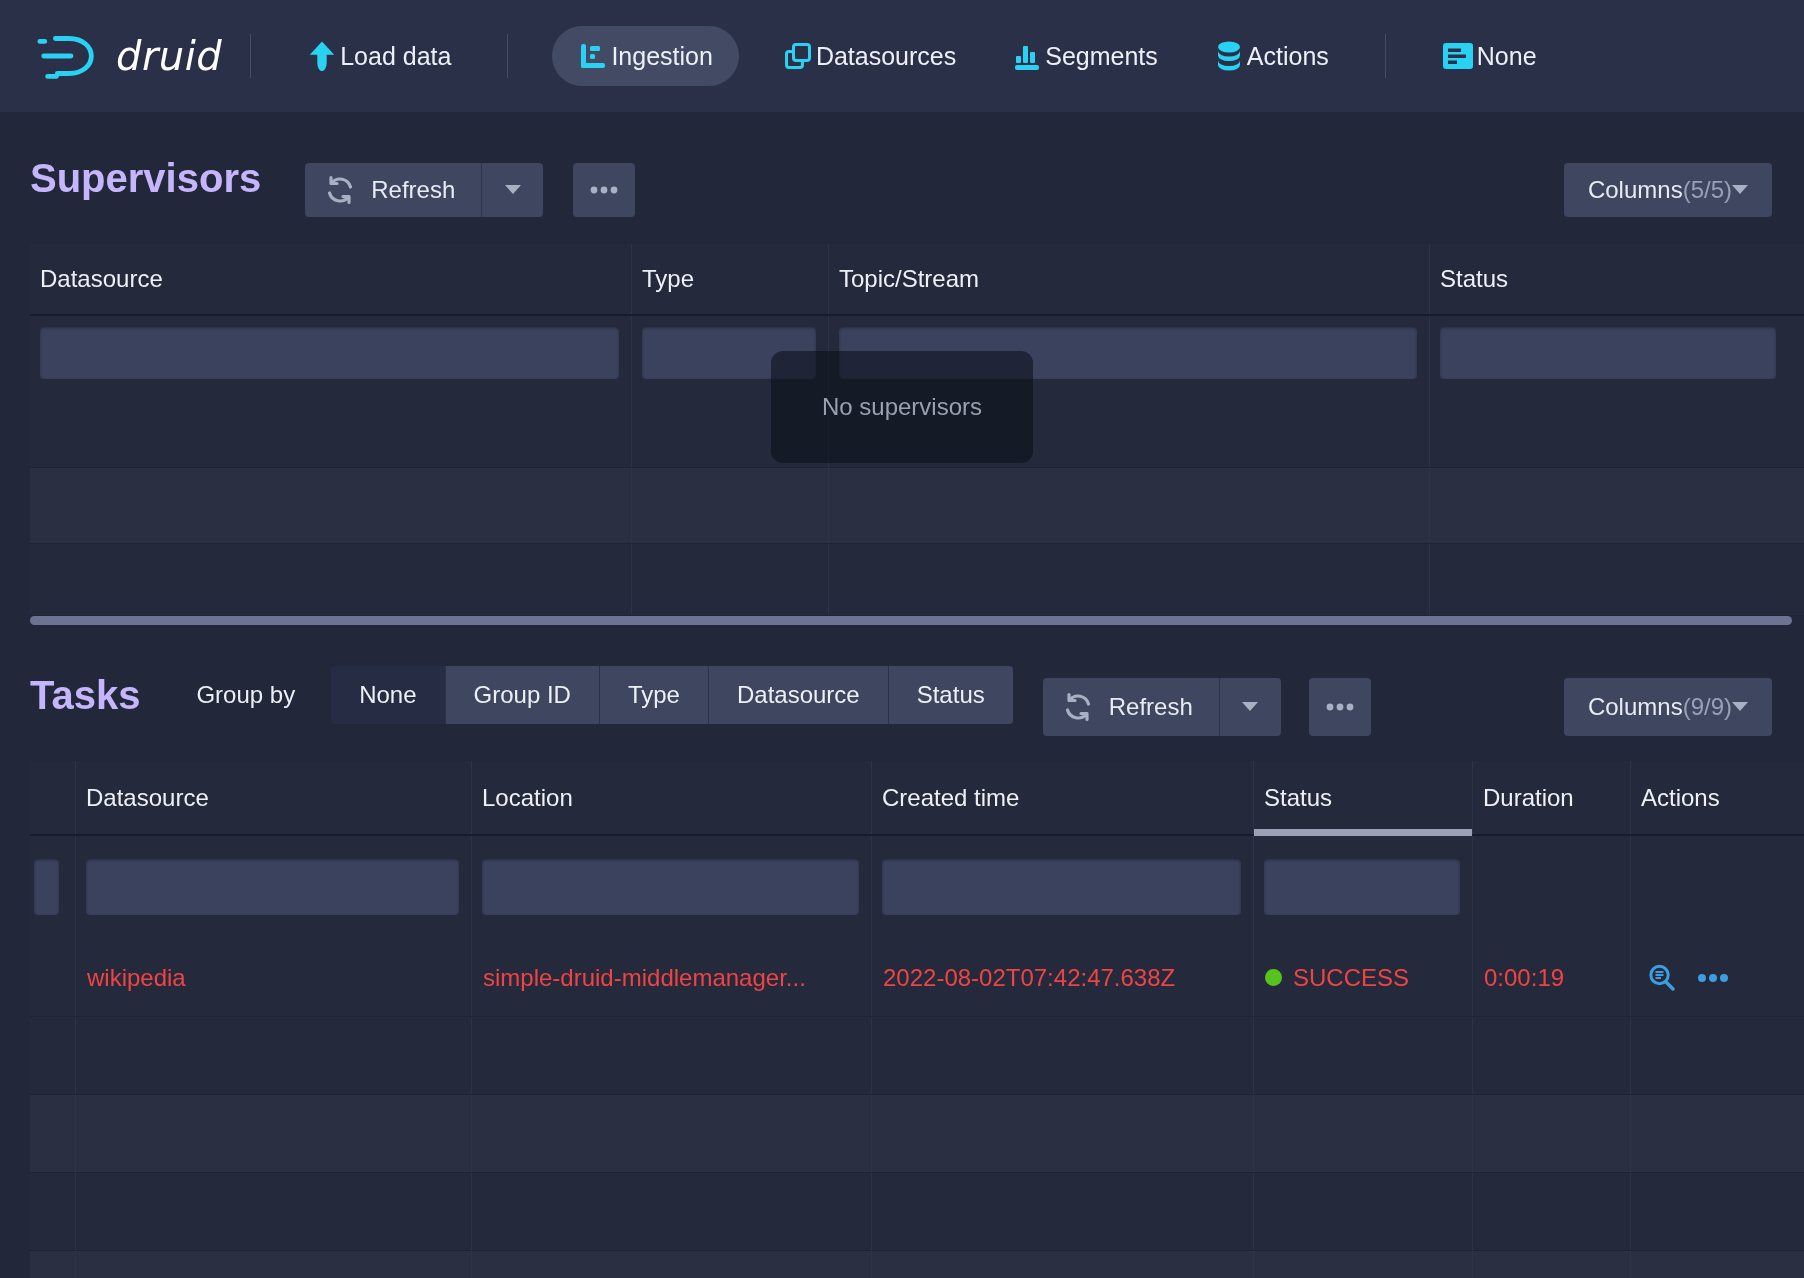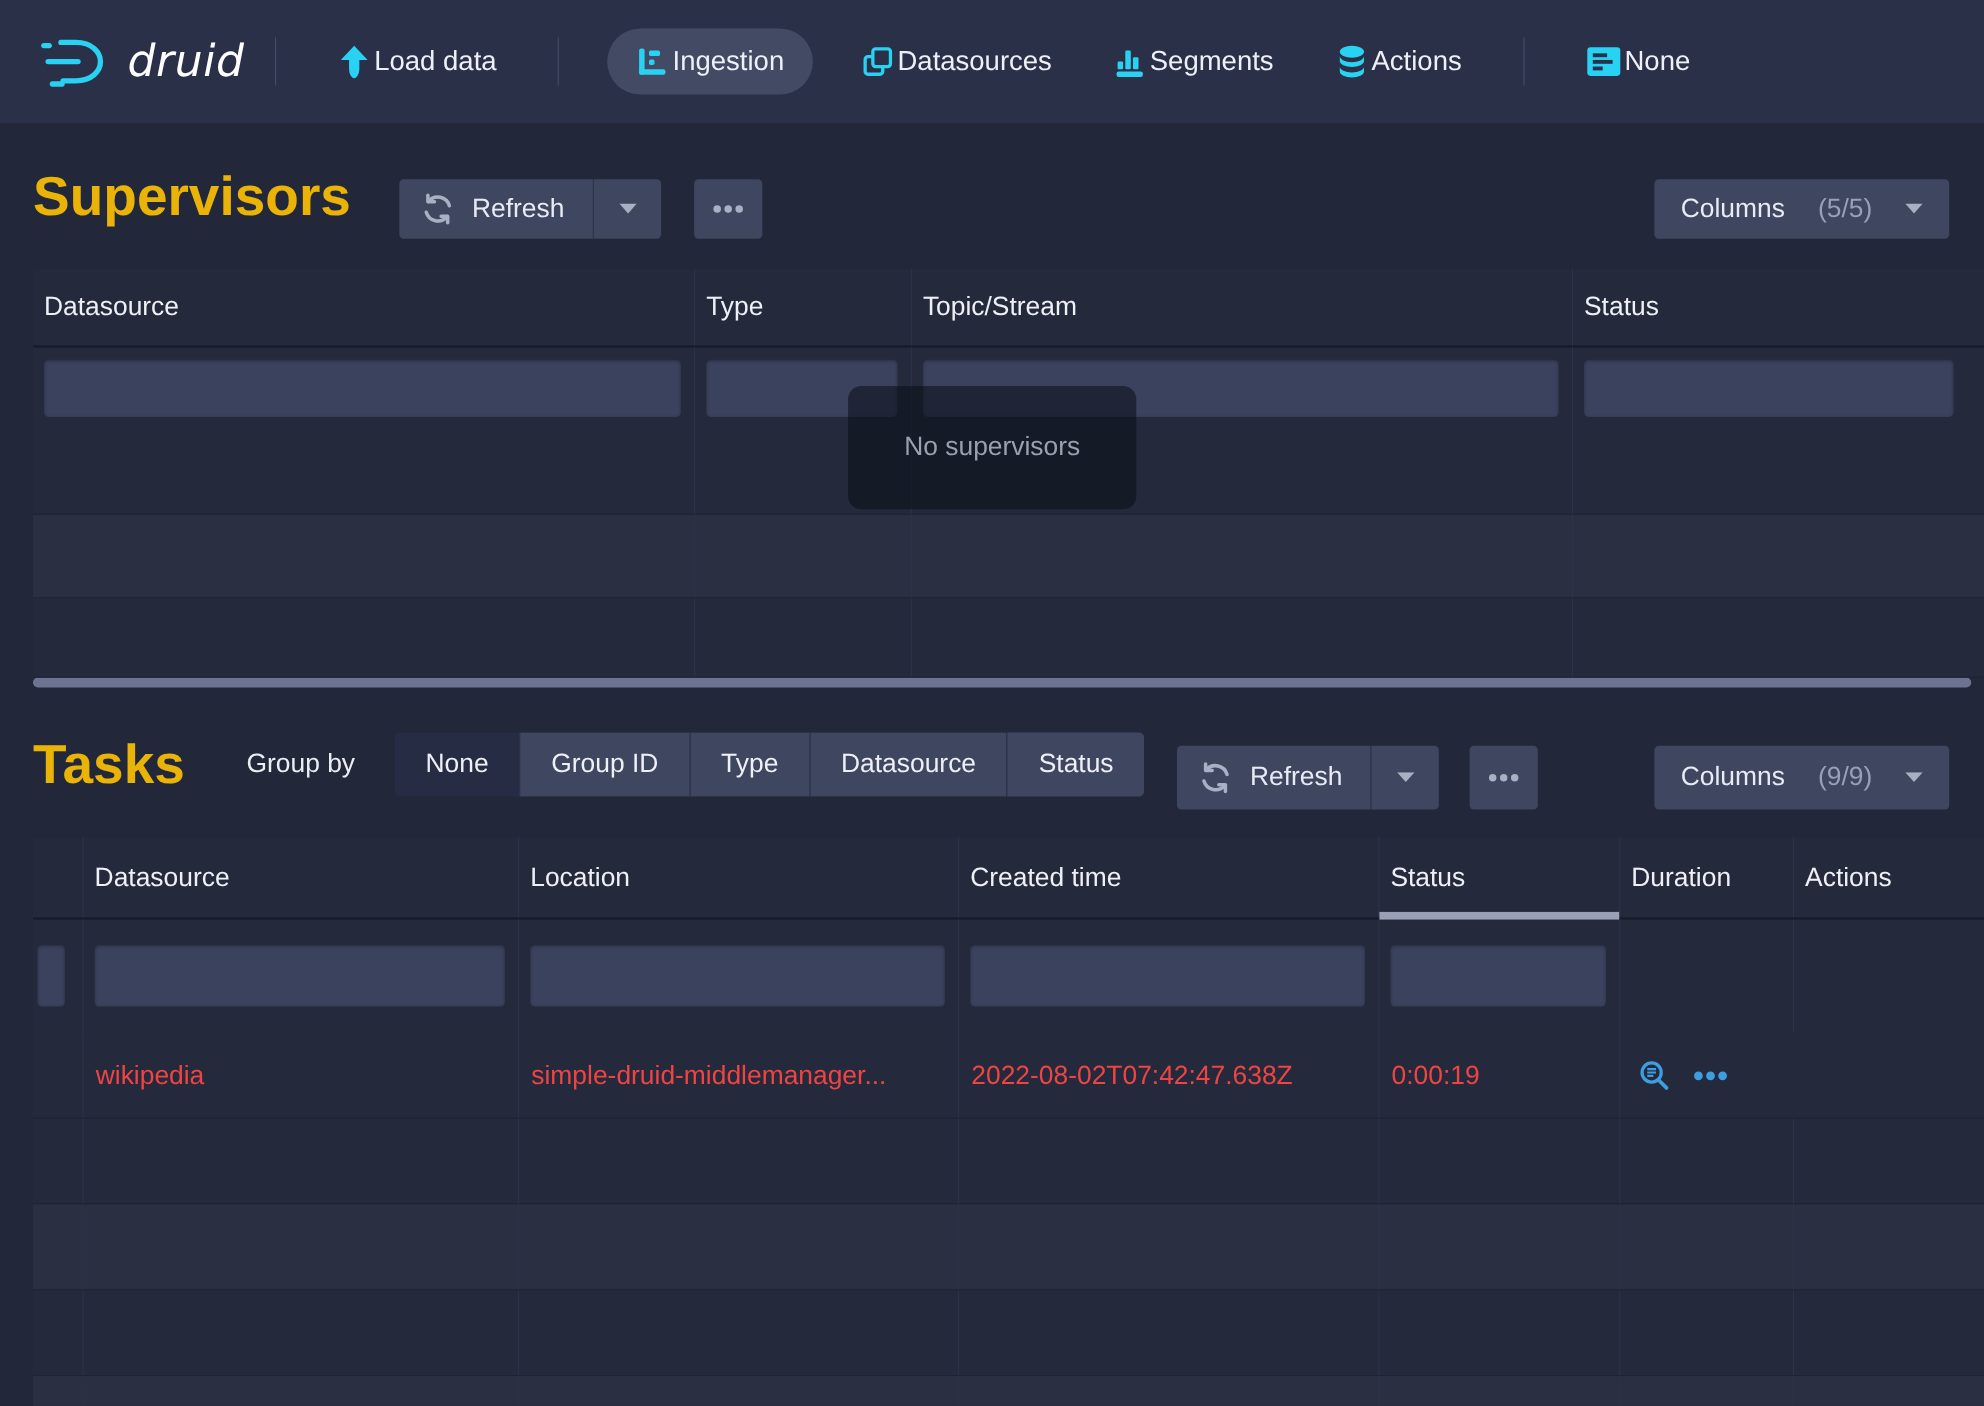--- a/index.html
+++ b/index.html
@@ -18,26 +18,26 @@
   .nav{height:112px; background:var(--nav); display:flex; align-items:center; padding-left:36px;}
   .brand{display:flex; align-items:center; gap:14px; cursor:pointer;}
   .brand-word{font-family:"DejaVu Sans",sans-serif; font-style:italic; font-size:40px; color:#ffffff; letter-spacing:.5px;}
   .nav-divider{width:1px; height:44px; background:#454c66; margin:0 28px;}
   .nav-item{display:flex; align-items:center; gap:3px; font-size:25px; color:#eef0f7; margin:0 20px; height:60px; padding:0 8px; cursor:pointer; white-space:nowrap;}
   .nav-item.active{background:var(--pill); border-radius:32px; padding:0 26px; margin:0 16px;}
 
   
   .toolbar{display:flex; align-items:center; padding:27px 32px 27px 30px;}
   .toolbar.tasks{padding:29px 32px 25px 30px;}
-  .section-title{font-size:50px; font-weight:700; color:#eab308;}
+  .section-title{font-size:40px; font-weight:700; color:#c4b5fd;}
   .btn{background:var(--btn); height:54px; border-radius:4px; display:flex; align-items:center; font-size:24px; color:#e8ebf4; cursor:pointer;margin-top:24px;}
   .btn-refresh{padding:0 26px 0 20px; gap:16px; border-radius:4px 0 0 4px;}
   .btn-caret{width:62px; justify-content:center; border-left:1px solid #2e354b; border-radius:0 4px 4px 0;}
   .btn-more{width:62px; justify-content:center; margin-left:30px;}
-  .btn-columns{margin-left:auto; padding:16px 24px; gap:30px;justify-content:flex-end;}
+  .btn-columns{margin-left:auto; padding:16px 24px; gap:0;justify-content:flex-end;}
   .muted{color:var(--muted);}
   .refresh-group{display:flex; margin-left:44px;}
   .groupby-label{font-size:24px; color:#eceef5; margin-left:56px;}
   .seg-group{display:flex; margin-left:36px;}
   .seg{height:58px; background:var(--btn); display:flex; align-items:center; padding:0 28px; font-size:24px; color:#eef0f6; border-left:1px solid #2b3248; cursor:pointer;}
   .seg:first-child{border-left:none; border-radius:4px 0 0 4px;}
   .seg:last-child{border-radius:0 4px 4px 0;}
   .seg.active{background:var(--btn-active);}
   .toolbar.tasks .refresh-group{margin-left:30px;}
   .toolbar.tasks .btn{height:58px;}
@@ -306,20 +306,24 @@
       </div>
     <div class="fcell"></div>
     <div class="fcell"></div>
   </div>
 
   <div class="row row-tasks grid-tasks">
     <div class="td"></div>
     <div class="td">wikipedia</div>
     <div class="td">simple-druid-middlemanager...</div>
     <div class="td">2022-08-02T07:42:47.638Z</div>
+    <div class="td">
+      <span class="status-dot"></span>
+      <span>SUCCESS</span>
+    </div>
     <div class="td">0:00:19</div>
     <div class="td td-actions">
       <svg class="icon" width="30" height="30" viewBox="0 0 30 30" fill="none" stroke="var(--action)">
         <circle cx="12.5" cy="12" r="8.7" stroke-width="3"></circle>
         <path d="M8.5 9 h8 M8.5 12 h8 M8.5 15 h5.5" stroke-width="2"></path>
         <path d="M19.5 19.5 L26 26" stroke-width="3.5" stroke-linecap="round"></path>
       </svg>
       <svg class="icon" width="32" height="10" viewBox="0 0 32 10" fill="var(--action)">
         <circle cx="5" cy="5" r="4"></circle>
           <circle cx="16" cy="5" r="4"></circle>

